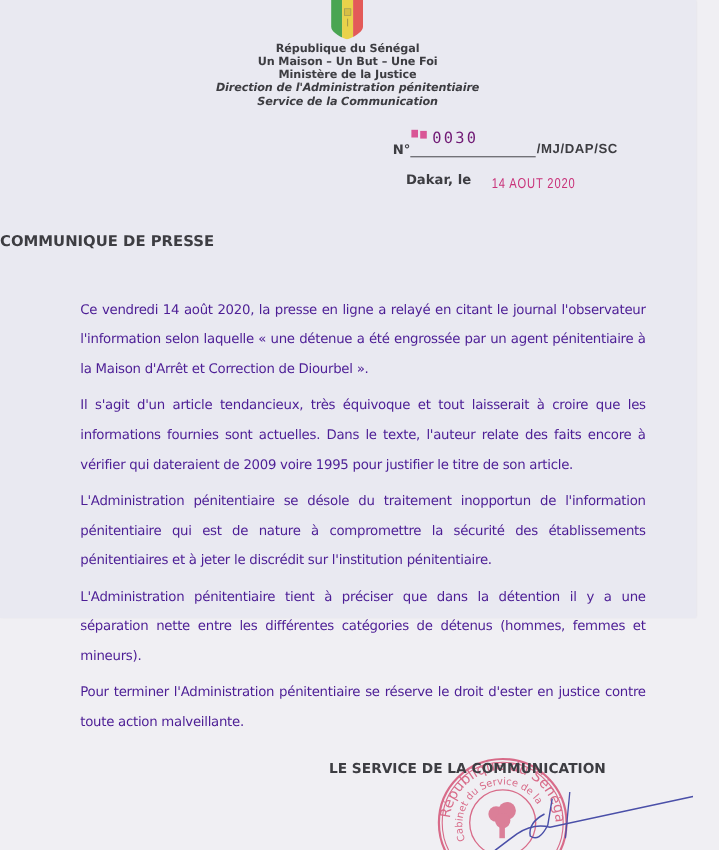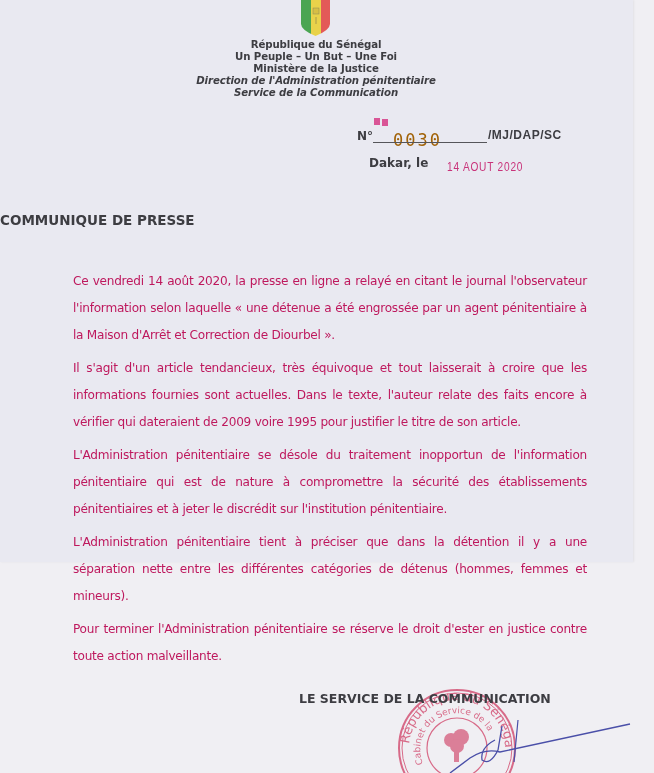--- a/index.html
+++ b/index.html
@@ -23,21 +23,21 @@
     }
     .header .it { font-style: italic; }
     .ref {
       position: absolute; left: 357px; top: 122px; width: 240px; height: 24px;
       font-family: "DejaVu Sans Mono", monospace; font-weight: bold; font-size: 12.5px; color: #3d3d42;
     }
     .ref .no { position: absolute; left: 0; top: 7px; font-family: "DejaVu Sans", sans-serif; font-size: 12px; }
     .ref .line { position: absolute; left: 16px; top: 20px; width: 114px; border-bottom: 1px solid #55555a; }
     .ref .num {
       position: absolute; left: 36px; top: -4px; font-family: "DejaVu Sans Mono", monospace;
-      font-weight: normal; font-size: 17px; color: #a16207; letter-spacing: 2px; margin-top: 12px;
+      font-weight: normal; font-size: 14px; color: #701a75; letter-spacing: 2px;
     }
     .ref .stampmark {
       position: absolute; left: 17px; top: -4px; width: 14px; height: 10px;
     }
     .ref .stampmark span {
       position: absolute; width: 6px; height: 7px; background: #d63b86; opacity: 0.85;
     }
     .ref .suffix { position: absolute; left: 131px; top: 6px; font-family: Liberation Sans, sans-serif; font-size: 12px; letter-spacing: 0.5px; }
     .dateline {
       position: absolute; left: 369px; top: 156px; font-size: 12px; font-weight: bold; color: #3d3d42;
@@ -48,21 +48,21 @@
       letter-spacing: 1px;
     }
     .title {
       position: absolute; left: 0; width: 633px; top: 212px; text-align: left;
       font-size: 13.5px; font-weight: bold; color: #3d3d42;
       padding-right: 8px;
     }
     .body {
       position: absolute; left: 73px; top: 268px; width: 514px;
       font-family: "DejaVu Sans", sans-serif; font-size: 12.1px; line-height: 27px;
-      color: #be185d; letter-spacing: -0.25px;
+      color: #4c1d95; letter-spacing: -0.25px;
     }
     .body p { text-align: justify; margin-bottom: 6px; }
     .signature {
       position: absolute; left: 299px; top: 691px; font-size: 12.5px; font-weight: bold; color: #3d3d42;
       z-index: 3;
     }
     .seal { position: absolute; left: 395px; top: 686px; width: 124px; height: 124px; z-index: 2; opacity: 0.8; }
     .ink { position: absolute; left: 440px; top: 700px; width: 200px; height: 73px; z-index: 4; }
   </style>
 </head>
@@ -80,21 +80,21 @@
       <rect x="0" y="0" width="11" height="36" fill="#4aa552"></rect>
       <rect x="11" y="0" width="10" height="36" fill="#e9d24a"></rect>
       <rect x="21" y="0" width="11" height="36" fill="#e35a58"></rect>
       <rect x="13" y="8" width="6" height="6" fill="#d7bf45" stroke="#8a8a5a" stroke-width="0.5"></rect>
       <line x1="16" y1="17" x2="16" y2="24" stroke="#9a8e4a" stroke-width="0.8"></line>
     </g>
   </svg>
 
   <div class="header">
     <div>République du Sénégal</div>
-    <div>Un Peuple – Un But – Une Foi</div>
+    <div>Un Maison – Un But – Une Foi</div>
     <div>Ministère de la Justice</div>
     <div class="it">Direction de l'Administration pénitentiaire</div>
     <div class="it">Service de la Communication</div>
   </div>
 
   <div class="ref">
     <span class="no">N°</span>
     <span class="stampmark">
       <span style="left:0;top:0;"></span>
         <span style="left:8px;top:1px;"></span>

